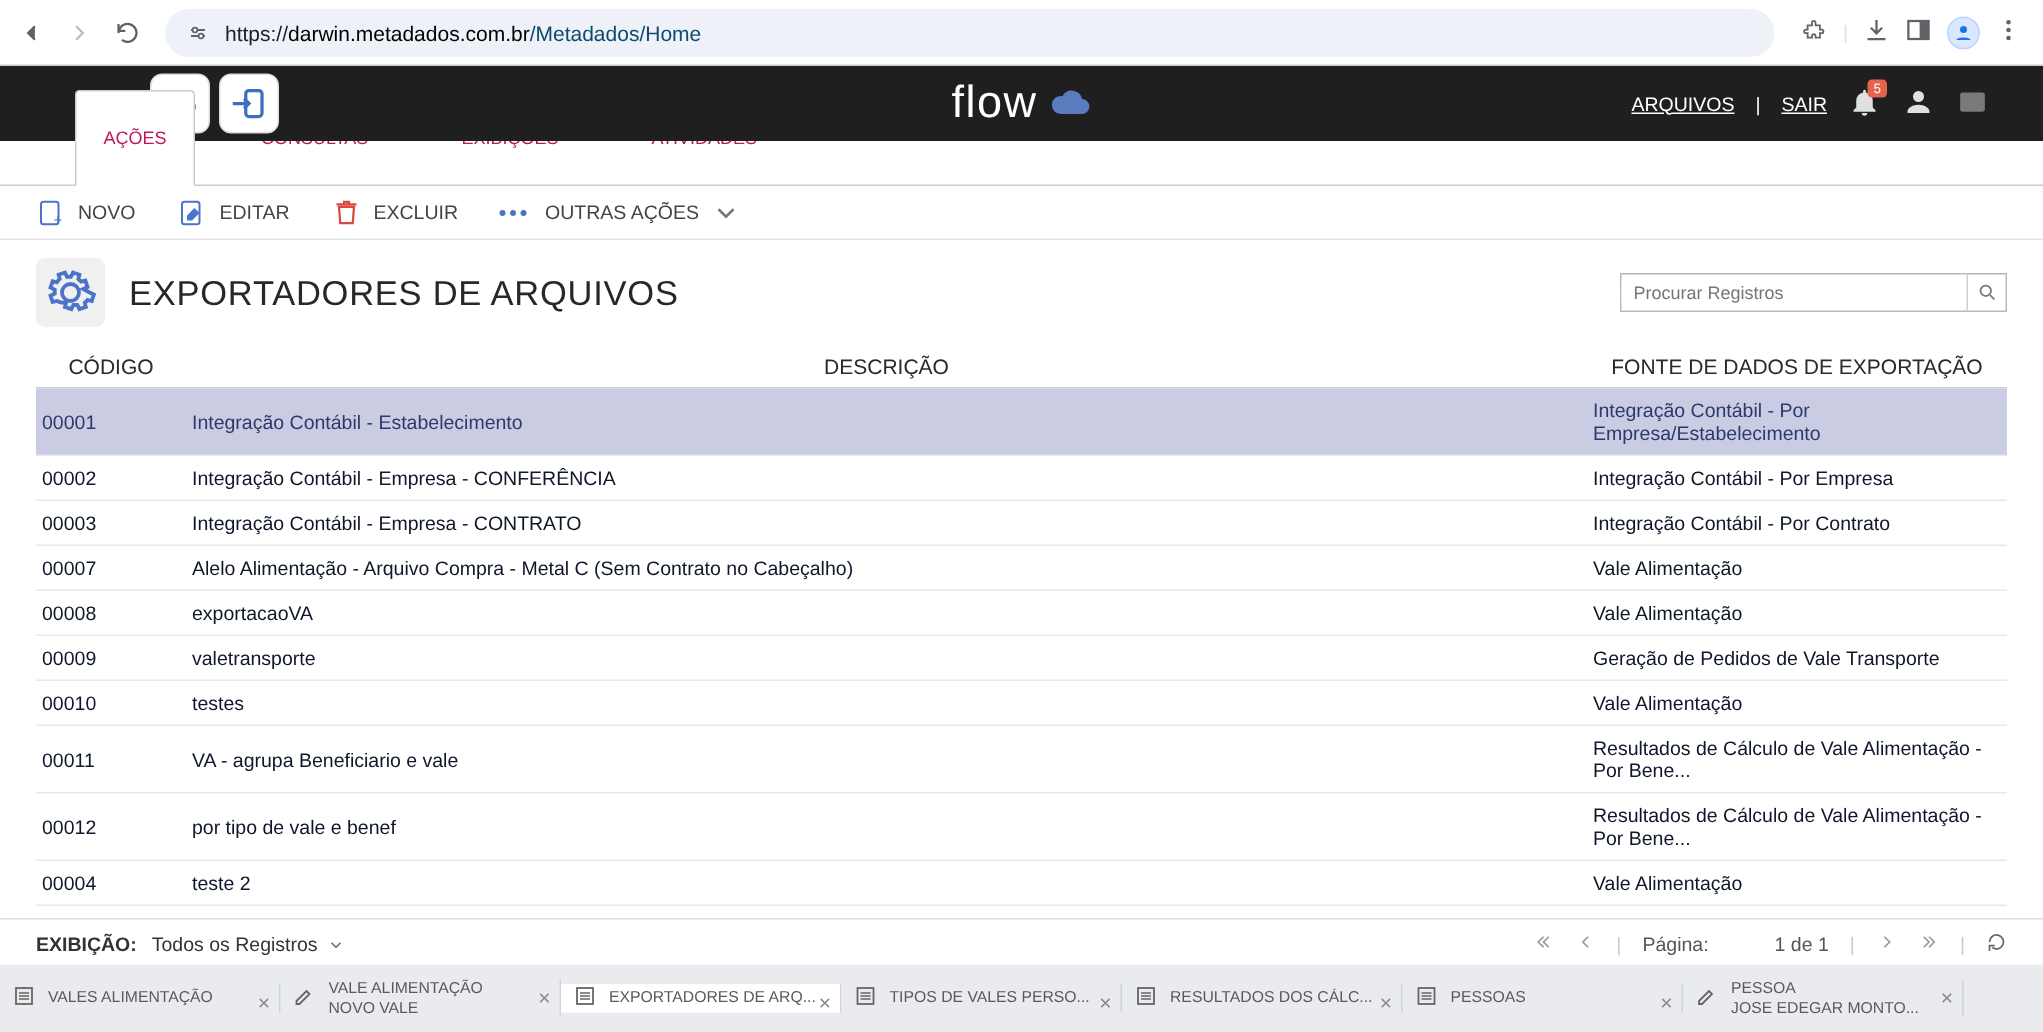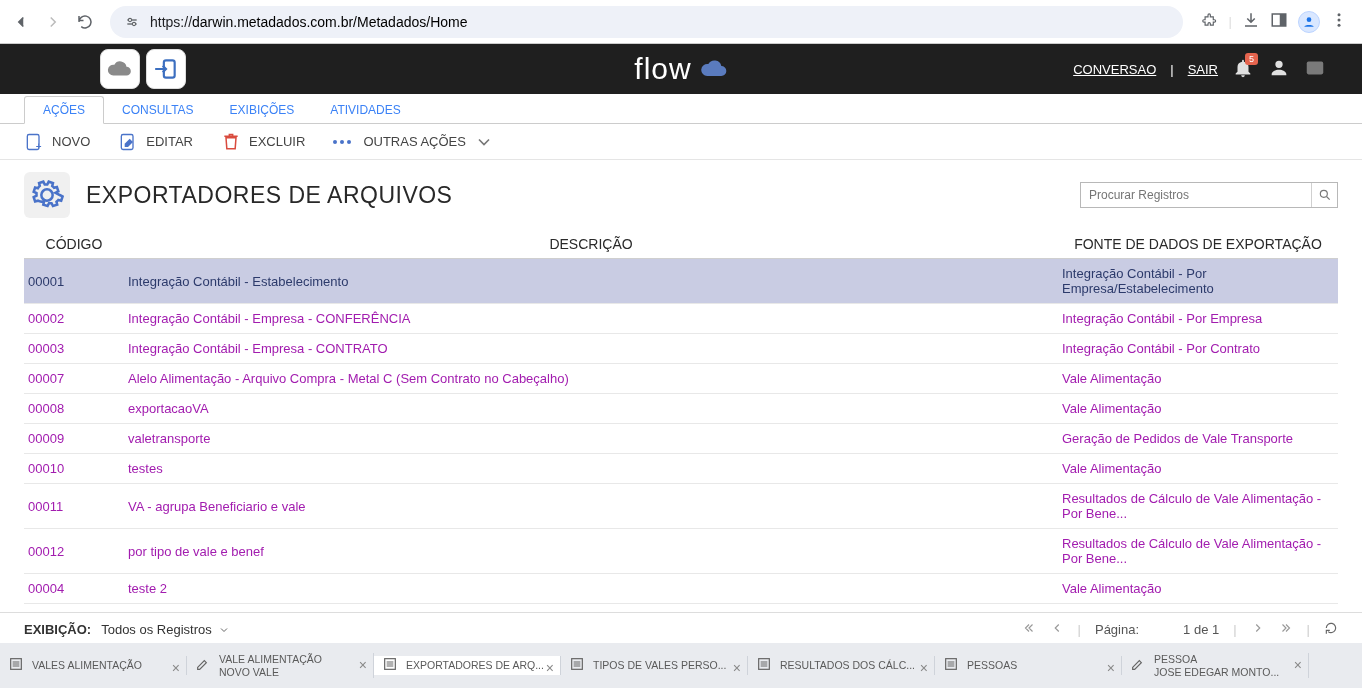--- a/index.html
+++ b/index.html
@@ -5,41 +5,41 @@
   * { box-sizing: border-box; margin: 0; padding: 0; font-family: "Segoe UI", Arial, sans-serif; }
   body { width: 1362px; height: 688px; overflow: hidden; background: #fff; font-size: 13px; color: #333; }
 
   
   .chrome-bar { height: 44px; background: #fff; display: flex; align-items: center; padding: 0 8px; gap: 6px; border-bottom: 1px solid #ccc;}
   .nav-icon { width: 26px; height: 26px; display:flex; align-items:center; justify-content:center; border-radius:50%; color:#5f6368; cursor:pointer;}
   .nav-icon.disabled { color:#bbb; cursor:default;}
   .url-bar { flex:1; height:32px; background:#eef1f8; border-radius:16px; display:flex; align-items:center; padding:0 14px; gap:10px; margin:0 6px;}
   .url-text { flex:1; color:#202124; font-size:14px; }
   .url-text .domain { color:#000;}
-  .url-text .path { color:#000000;}
+  .url-text .path { color:#0c4a6e;}
   .right-icons { display:flex; align-items:center; gap:10px; padding:0 6px;}
   .right-icons svg{width:18px;height:18px;fill:#5f6368;}
   .star svg{fill:#1a73e8;}
   .avatar-chrome{width:22px;height:22px;border-radius:50%;background:#d9e7ff;display:flex;align-items:center;justify-content:center;border:1px solid #bcd4ff;}
   .avatar-chrome svg{width:14px;height:14px;fill:#1a73e8;}
 
   
   .app-header{height:50px;background:#1f1f1f;display:flex;align-items:center;justify-content:space-between;padding:0 36px 0 100px;position:relative;}
   .hdr-left-icons{display:flex;gap:6px;}
   .hdr-box{width:40px;height:40px;background:#fff;border-radius:8px;display:flex;align-items:center;justify-content:center;border:1px solid #ddd;}
   .logo{position:absolute;left:50%;transform:translateX(-50%);display:flex;align-items:center;gap:8px;}
   .logo-text{color:#fff;font-size:30px;letter-spacing:1px;font-weight:300;}
   .hdr-right{display:flex;align-items:center;gap:14px;color:#fff;font-size:13px;}
   .hdr-right a{color:#fff;text-decoration:underline;cursor:pointer;}
   .bell-wrap{position:relative;}
   .bell-wrap .badge{position:absolute;top:-4px;right:-4px;background:#e5644e;color:#fff;font-size:9px;padding:1px 4px;border-radius:3px;}
 
   
   .top-tabs{height:30px;display:flex;align-items:flex-end;padding-left:24px;border-bottom:1px solid #ccc;}
-  .top-tab{padding:6px 18px;font-size:12px;color:#3b82f6;cursor:pointer;}
+  .top-tab{padding:24px 18px;font-size:12px;color:#be185d;cursor:pointer;margin-left:26px;}
   .top-tab.active{border:1px solid #ccc;border-bottom:1px solid #fff;border-radius:3px 3px 0 0;background:#fff;position:relative;top:1px;}
 
   
   .action-bar{height:36px;display:flex;align-items:center;gap:28px;padding:0 24px;border-bottom:1px solid #e5e5e5;font-size:13px;color:#444;}
   .act{display:flex;align-items:center;gap:8px;cursor:pointer;}
   .act svg{width:20px;height:20px;}
   .dots{display:flex;gap:3px;margin-right:4px;}
   .dot{width:4px;height:4px;border-radius:50%;background:#4a73c9;}
 
   
@@ -48,21 +48,21 @@
   .gear-box{width:46px;height:46px;border-radius:6px;background:#f0f0f0;display:flex;align-items:center;justify-content:center;}
   .page-title{font-size:23px;font-weight:500;color:#282828;letter-spacing:0.5px;}
   .search-box{display:flex;align-items:center;border:1px solid #b8b8b8;height:26px;width:258px;}
   .search-box input{flex:1;border:none;outline:none;padding:0 8px;font-size:12px;}
   .search-box .sbtn{width:26px;height:24px;display:flex;align-items:center;justify-content:center;border-left:1px solid #d0d0d0;}
 
   
   .table-wrap{padding:0 24px;}
   table{width:100%;border-collapse:collapse;}
   th{text-align:center;font-size:14px;font-weight:500;color:#2a2a2a;padding:6px 4px;border-bottom:1px solid #cfcfcf;}
-  td{padding:7px 4px;font-size:13px;color:#a21caf;border-bottom:1px solid #e8e8e8;}
+  td{padding:7px 4px;font-size:13px;color:#0f172a;border-bottom:1px solid #e8e8e8;}
   tbody tr{cursor:pointer;}
   tbody tr.selected{background:#c9cce3;}
   tbody tr.selected td{color:#2c3a6b;}
   .col-code{width:100px;}
   .col-fonte{width:280px;}
 
   
   .view-bar{position:absolute;bottom:42px;left:0;right:0;height:34px;border-top:1px solid #ddd;display:flex;align-items:center;justify-content:space-between;padding:0 24px;background:#fff;font-size:13px;}
   .view-left{display:flex;align-items:center;gap:10px;}
   .view-right{display:flex;align-items:center;gap:14px;color:#555;}
@@ -147,21 +147,21 @@
         </svg>
       </div>
   </div>
   <div class="logo">
     <span class="logo-text">flow</span>
     <svg width="28" height="18" viewBox="0 0 28 18">
         <path fill="#5a7bbe" d="M8 16a6 6 0 1 1 1-11.9A7 7 0 0 1 22 6a5 5 0 0 1 0 10z"></path>
       </svg>
   </div>
   <div class="hdr-right">
-    <a>CONVERSAO</a>
+    <a>ARQUIVOS</a>
     <span>|</span>
     <a>SAIR</a>
     <span class="bell-wrap">
       <svg width="22" height="22" viewBox="0 0 24 24">
           <path fill="#e0e0e0" d="M12 22a2 2 0 0 0 2-2h-4a2 2 0 0 0 2 2zm6-6V11a6 6 0 0 0-5-5.9V4a1 1 0 1 0-2 0v1.1A6 6 0 0 0 6 11v5l-2 2v1h16v-1z"></path>
         </svg>
       <span class="badge">5</span>
     </span>
     <span><svg width="22" height="22" viewBox="0 0 24 24">
           <path fill="#e0e0e0" d="M12 12a4 4 0 1 0-4-4 4 4 0 0 0 4 4zm0 2c-4 0-8 2-8 5v1h16v-1c0-3-4-5-8-5z"></path>

